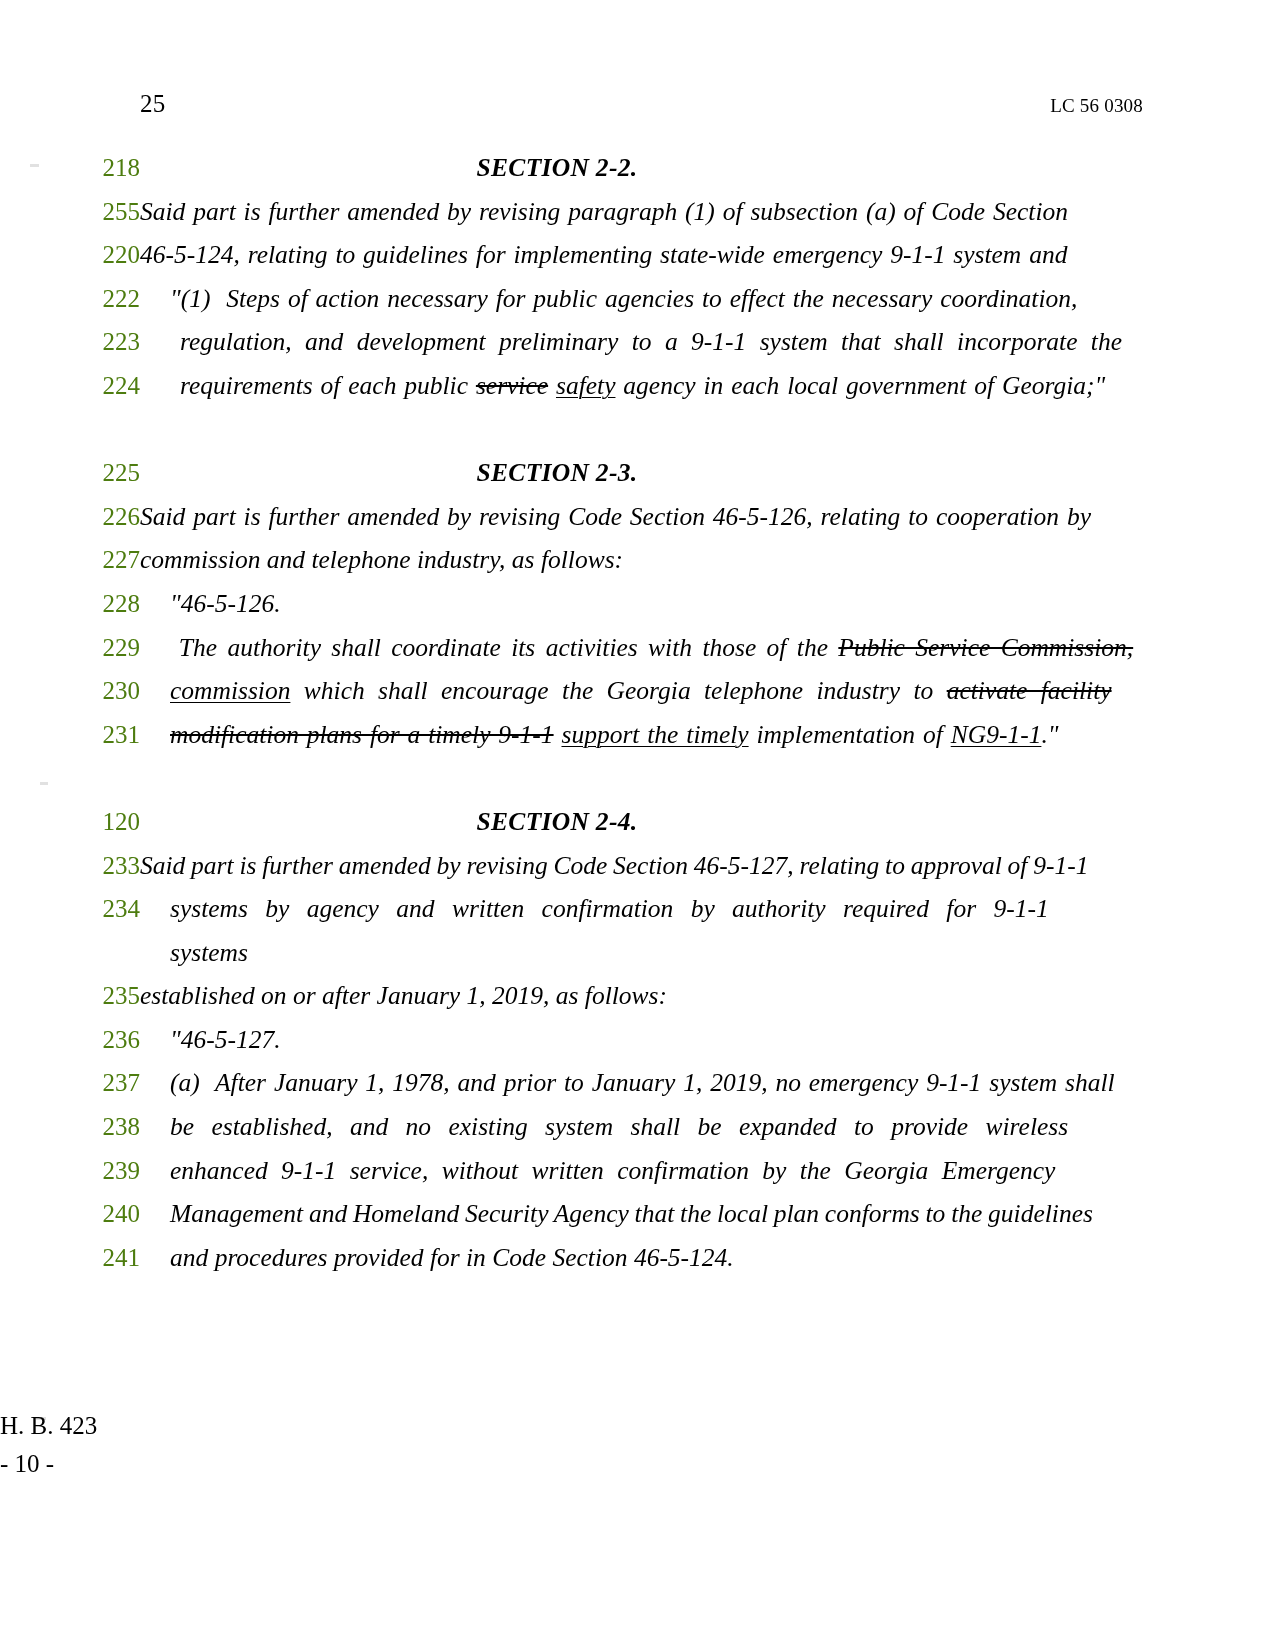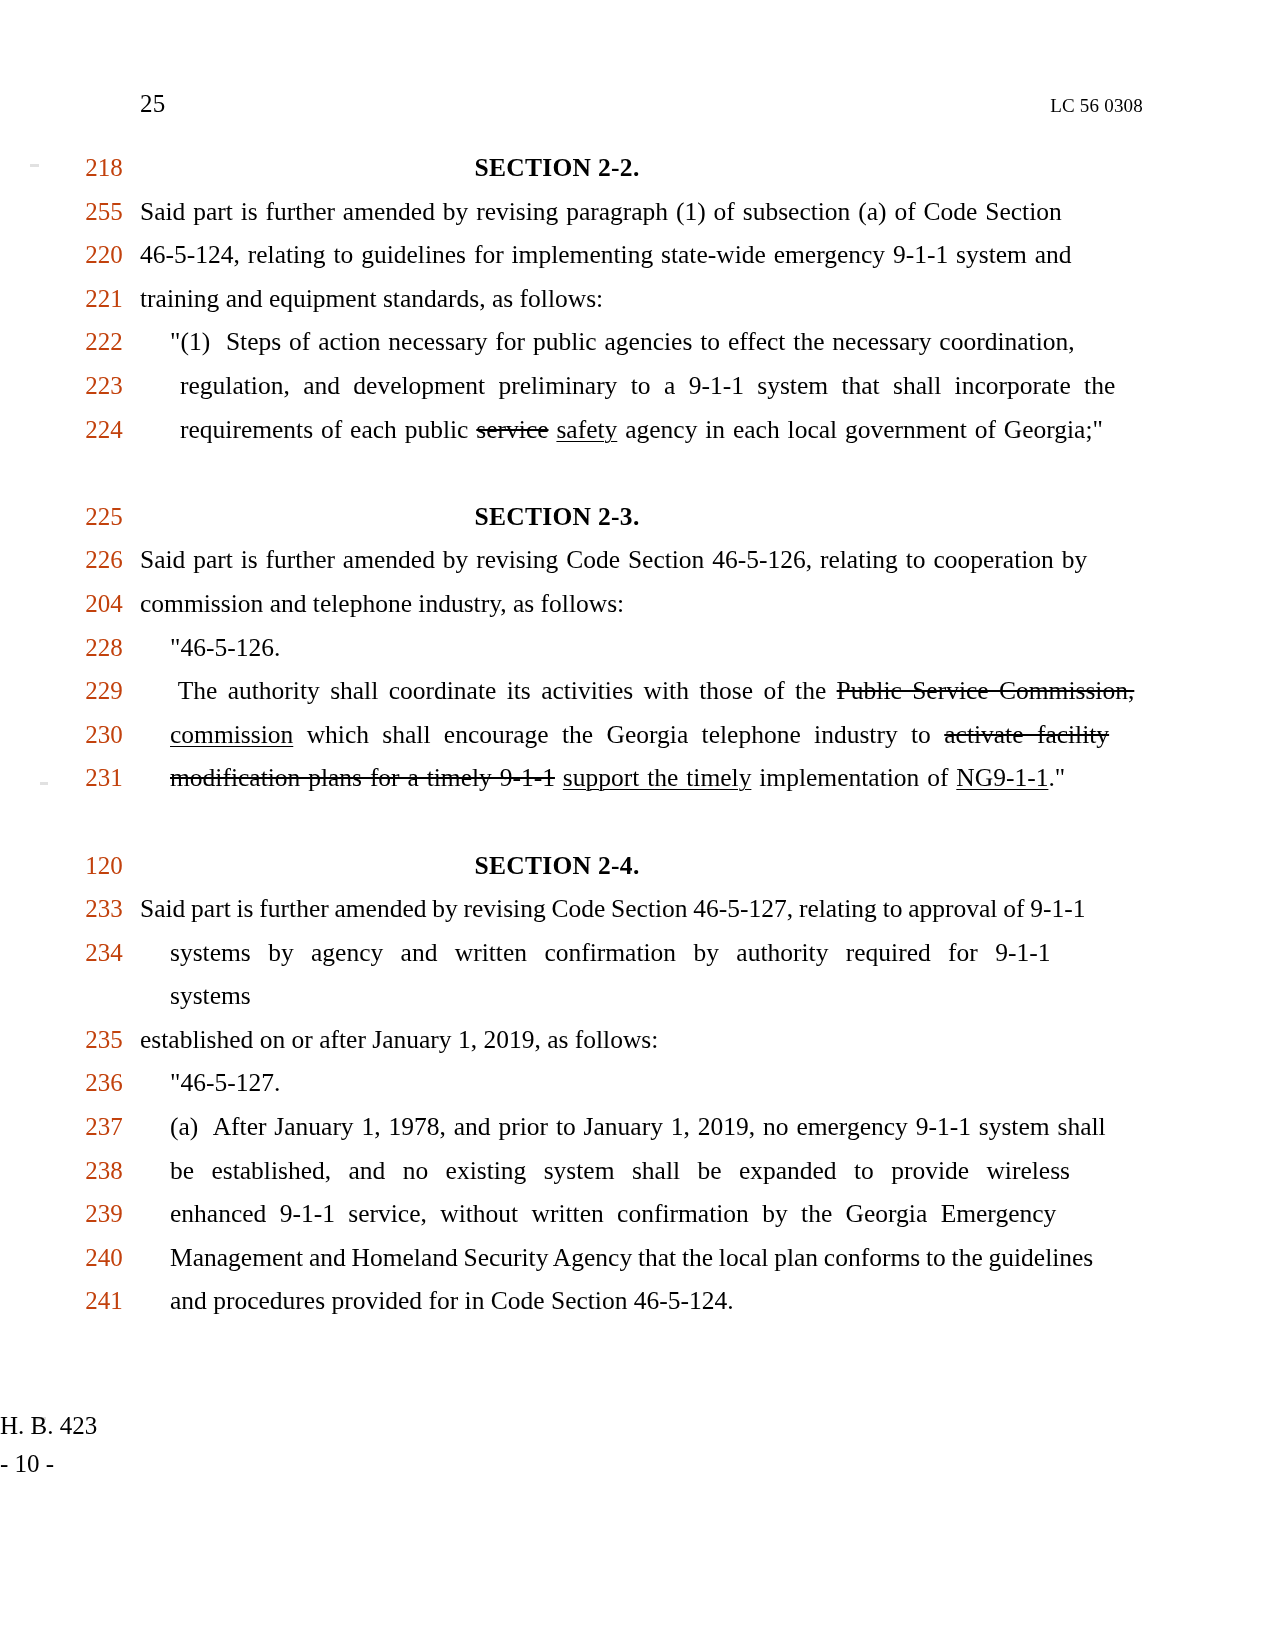--- a/index.html
+++ b/index.html
@@ -45,32 +45,33 @@
     width: 1080px;
   }
 
   .line-row {
     display: flex;
     align-items: baseline;
     min-height: 43.6px;
   }
   .line-number {
     flex: 0 0 78px;
-    text-align: center;
+    text-align: right;
     font-size: 25px;
     line-height: 43.6px;
     padding-left: 6px;
     box-sizing: border-box;
-    color: #c2410c;
+    color: #4d7c0f;
   }
   .line-text {
     flex: 1 1 auto;
     font-size: 25.5px;
     line-height: 43.6px;
     white-space: pre-wrap;
+    font-style: italic;
   }
 
   
   .line-text.heading {
     text-align: center;
     font-weight: bold;
     padding-right: 168px;
     letter-spacing: 0.3px;
   }
 
@@ -136,24 +137,20 @@
       </div>
       <div class="line-row">
         <span class="line-number">255</span>
         <span class="line-text just-1">Said part is further amended by revising paragraph (1) of subsection (a) of Code Section</span>
       </div>
       <div class="line-row">
         <span class="line-number">220</span>
         <span class="line-text just-1">46-5-124, relating to guidelines for implementing state-wide emergency 9-1-1 system and</span>
       </div>
       <div class="line-row">
-        <span class="line-number">221</span>
-        <span class="line-text">training and equipment standards, as follows:</span>
-      </div>
-      <div class="line-row">
         <span class="line-number">222</span>
         <span class="line-text indent-1 just-1">"(1)  Steps of action necessary for public agencies to effect the necessary coordination,</span>
       </div>
       <div class="line-row">
         <span class="line-number">223</span>
         <span class="line-text indent-2 just-3">regulation, and development preliminary to a 9-1-1 system that shall incorporate the</span>
       </div>
       <div class="line-row">
         <span class="line-number">224</span>
         <span class="line-text indent-2 just-1"><span>requirements of each public </span><span class="struck">service</span><span> </span><span class="ins">safety</span><span> agency in each local government of Georgia;"</span></span>
@@ -161,21 +158,21 @@
       <div class="blank-line"></div>
       <div class="line-row">
         <span class="line-number">225</span>
         <span class="line-text heading">SECTION 2-3.</span>
       </div>
       <div class="line-row">
         <span class="line-number">226</span>
         <span class="line-text just-1">Said part is further amended by revising Code Section 46-5-126, relating to cooperation by</span>
       </div>
       <div class="line-row">
-        <span class="line-number">204</span>
+        <span class="line-number">227</span>
         <span class="line-text">commission and telephone industry, as follows:</span>
       </div>
       <div class="line-row">
         <span class="line-number">228</span>
         <span class="line-text indent-1">"46-5-126.</span>
       </div>
       <div class="line-row">
         <span class="line-number">229</span>
         <span class="line-text indent-1 just-2"><span>The authority shall coordinate its activities with those of the </span><span class="struck">Public Service Commission,</span></span>
       </div>

